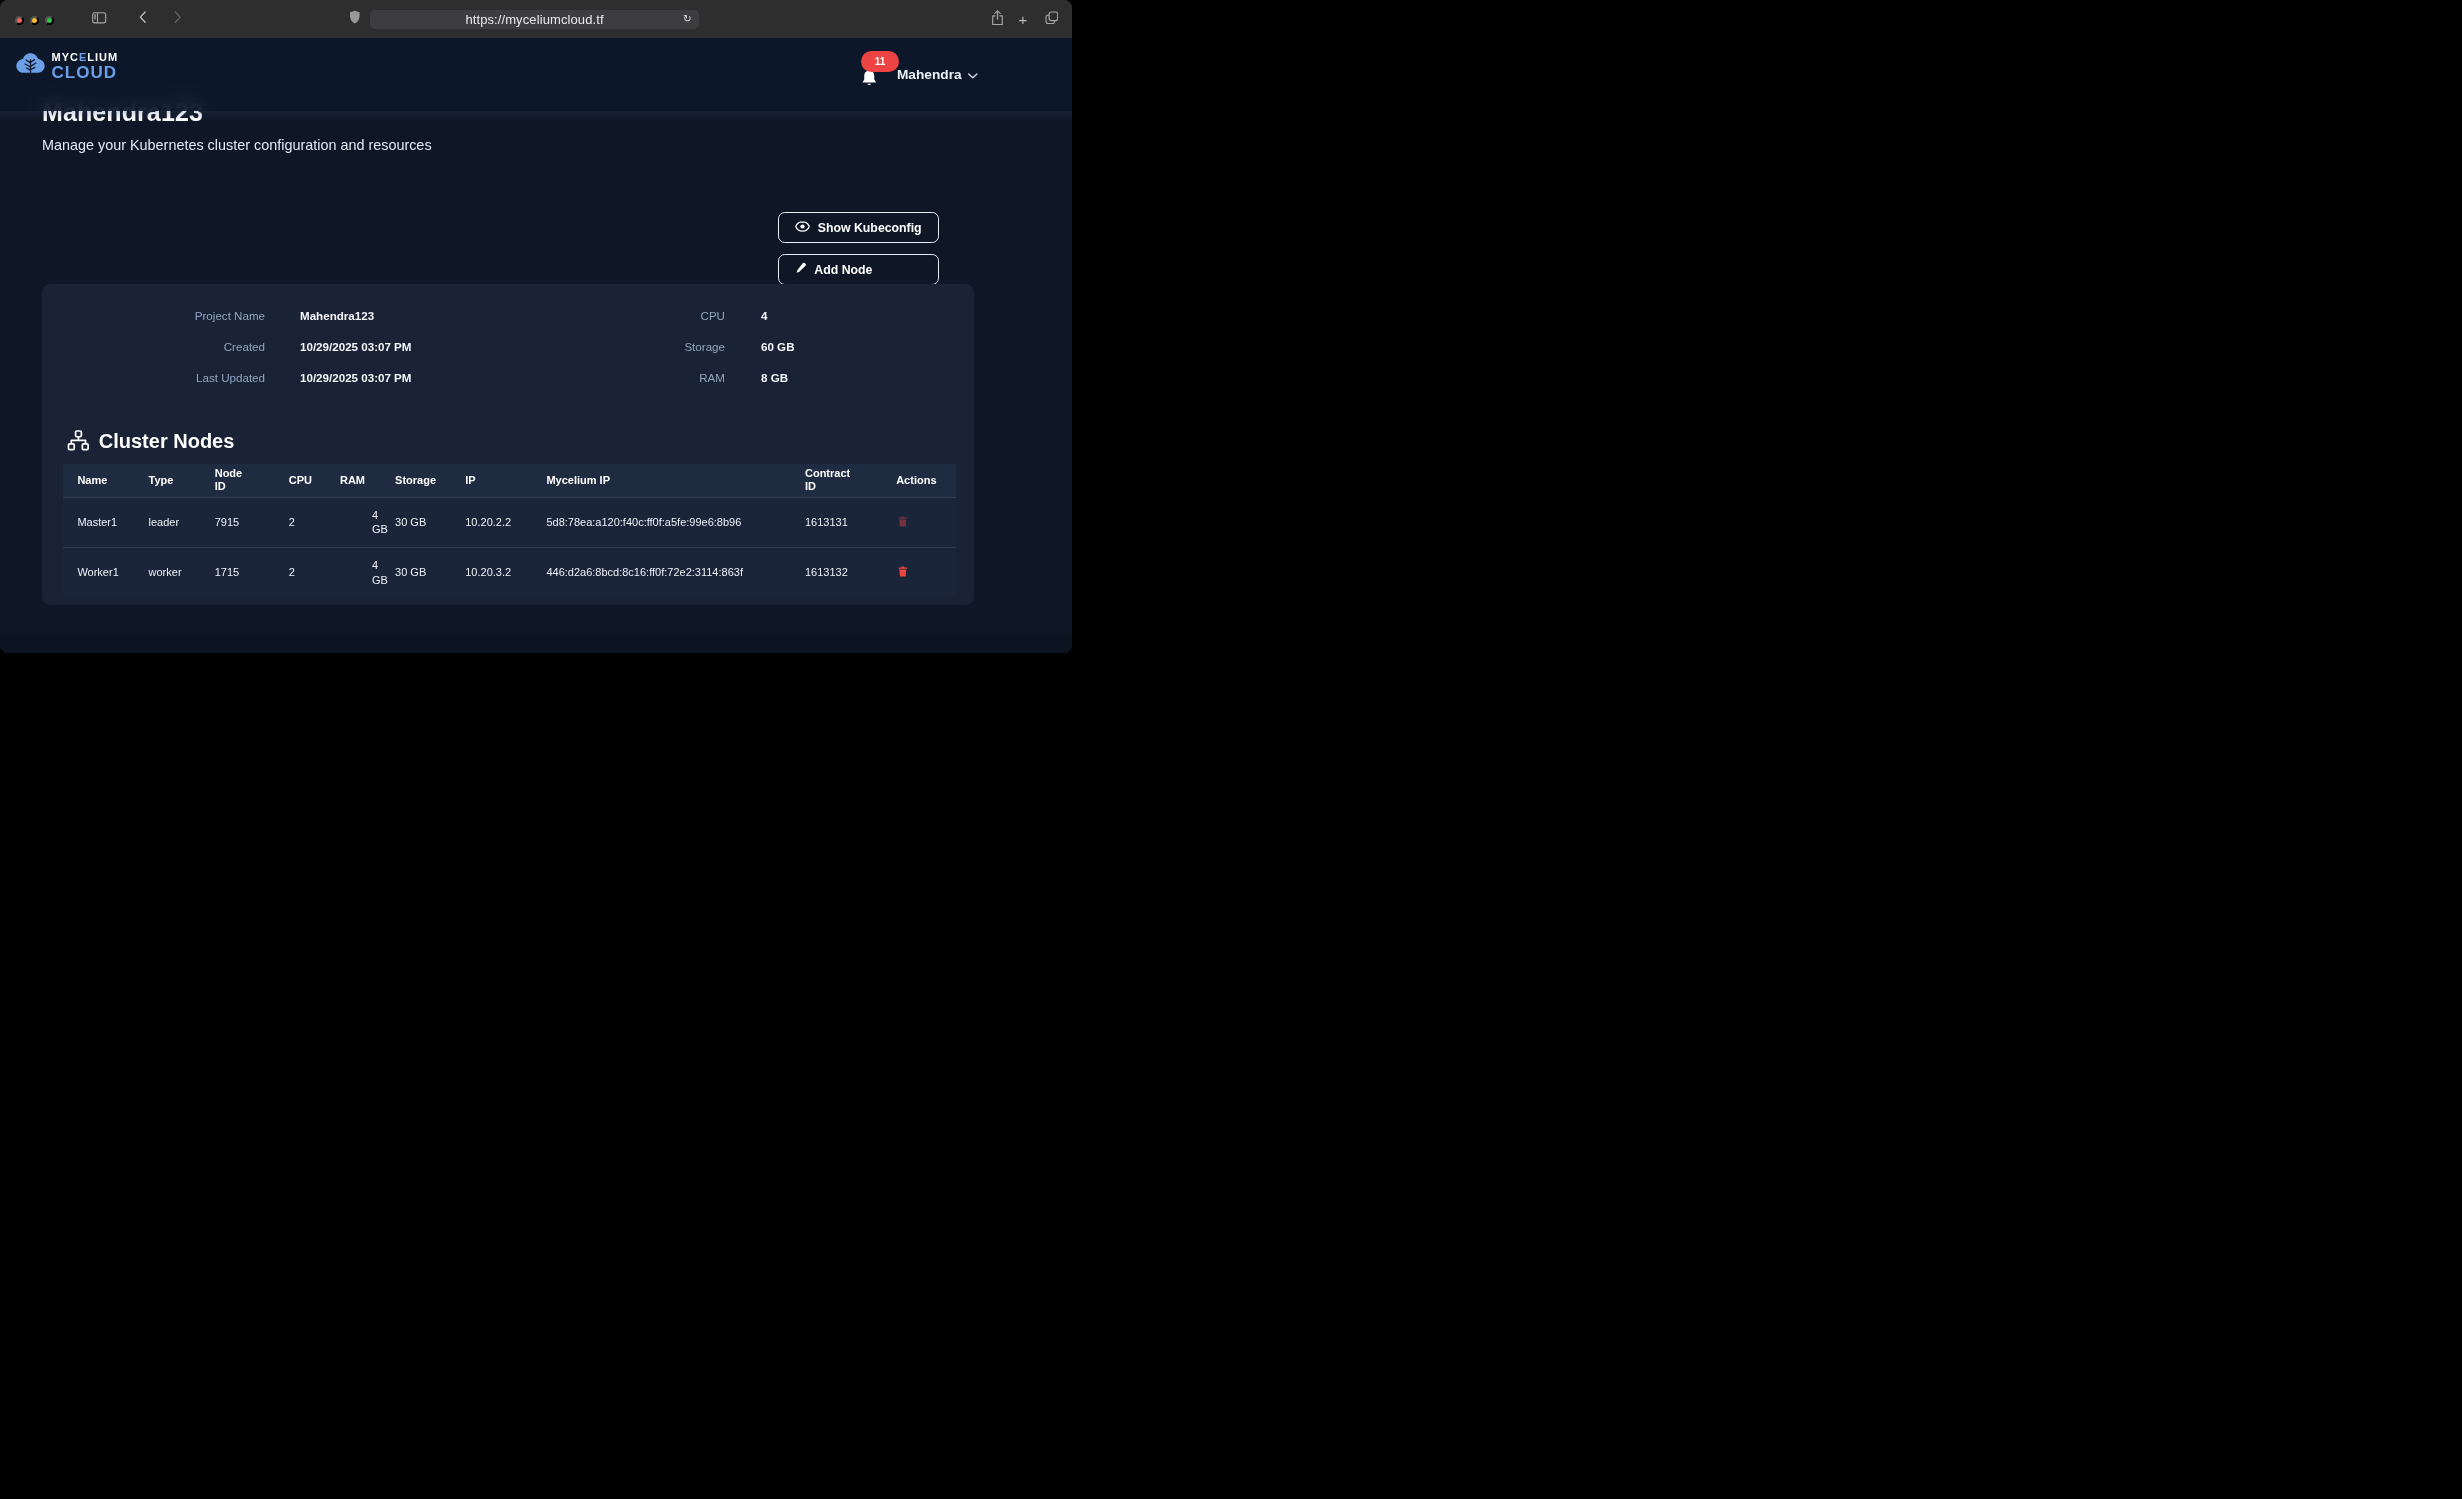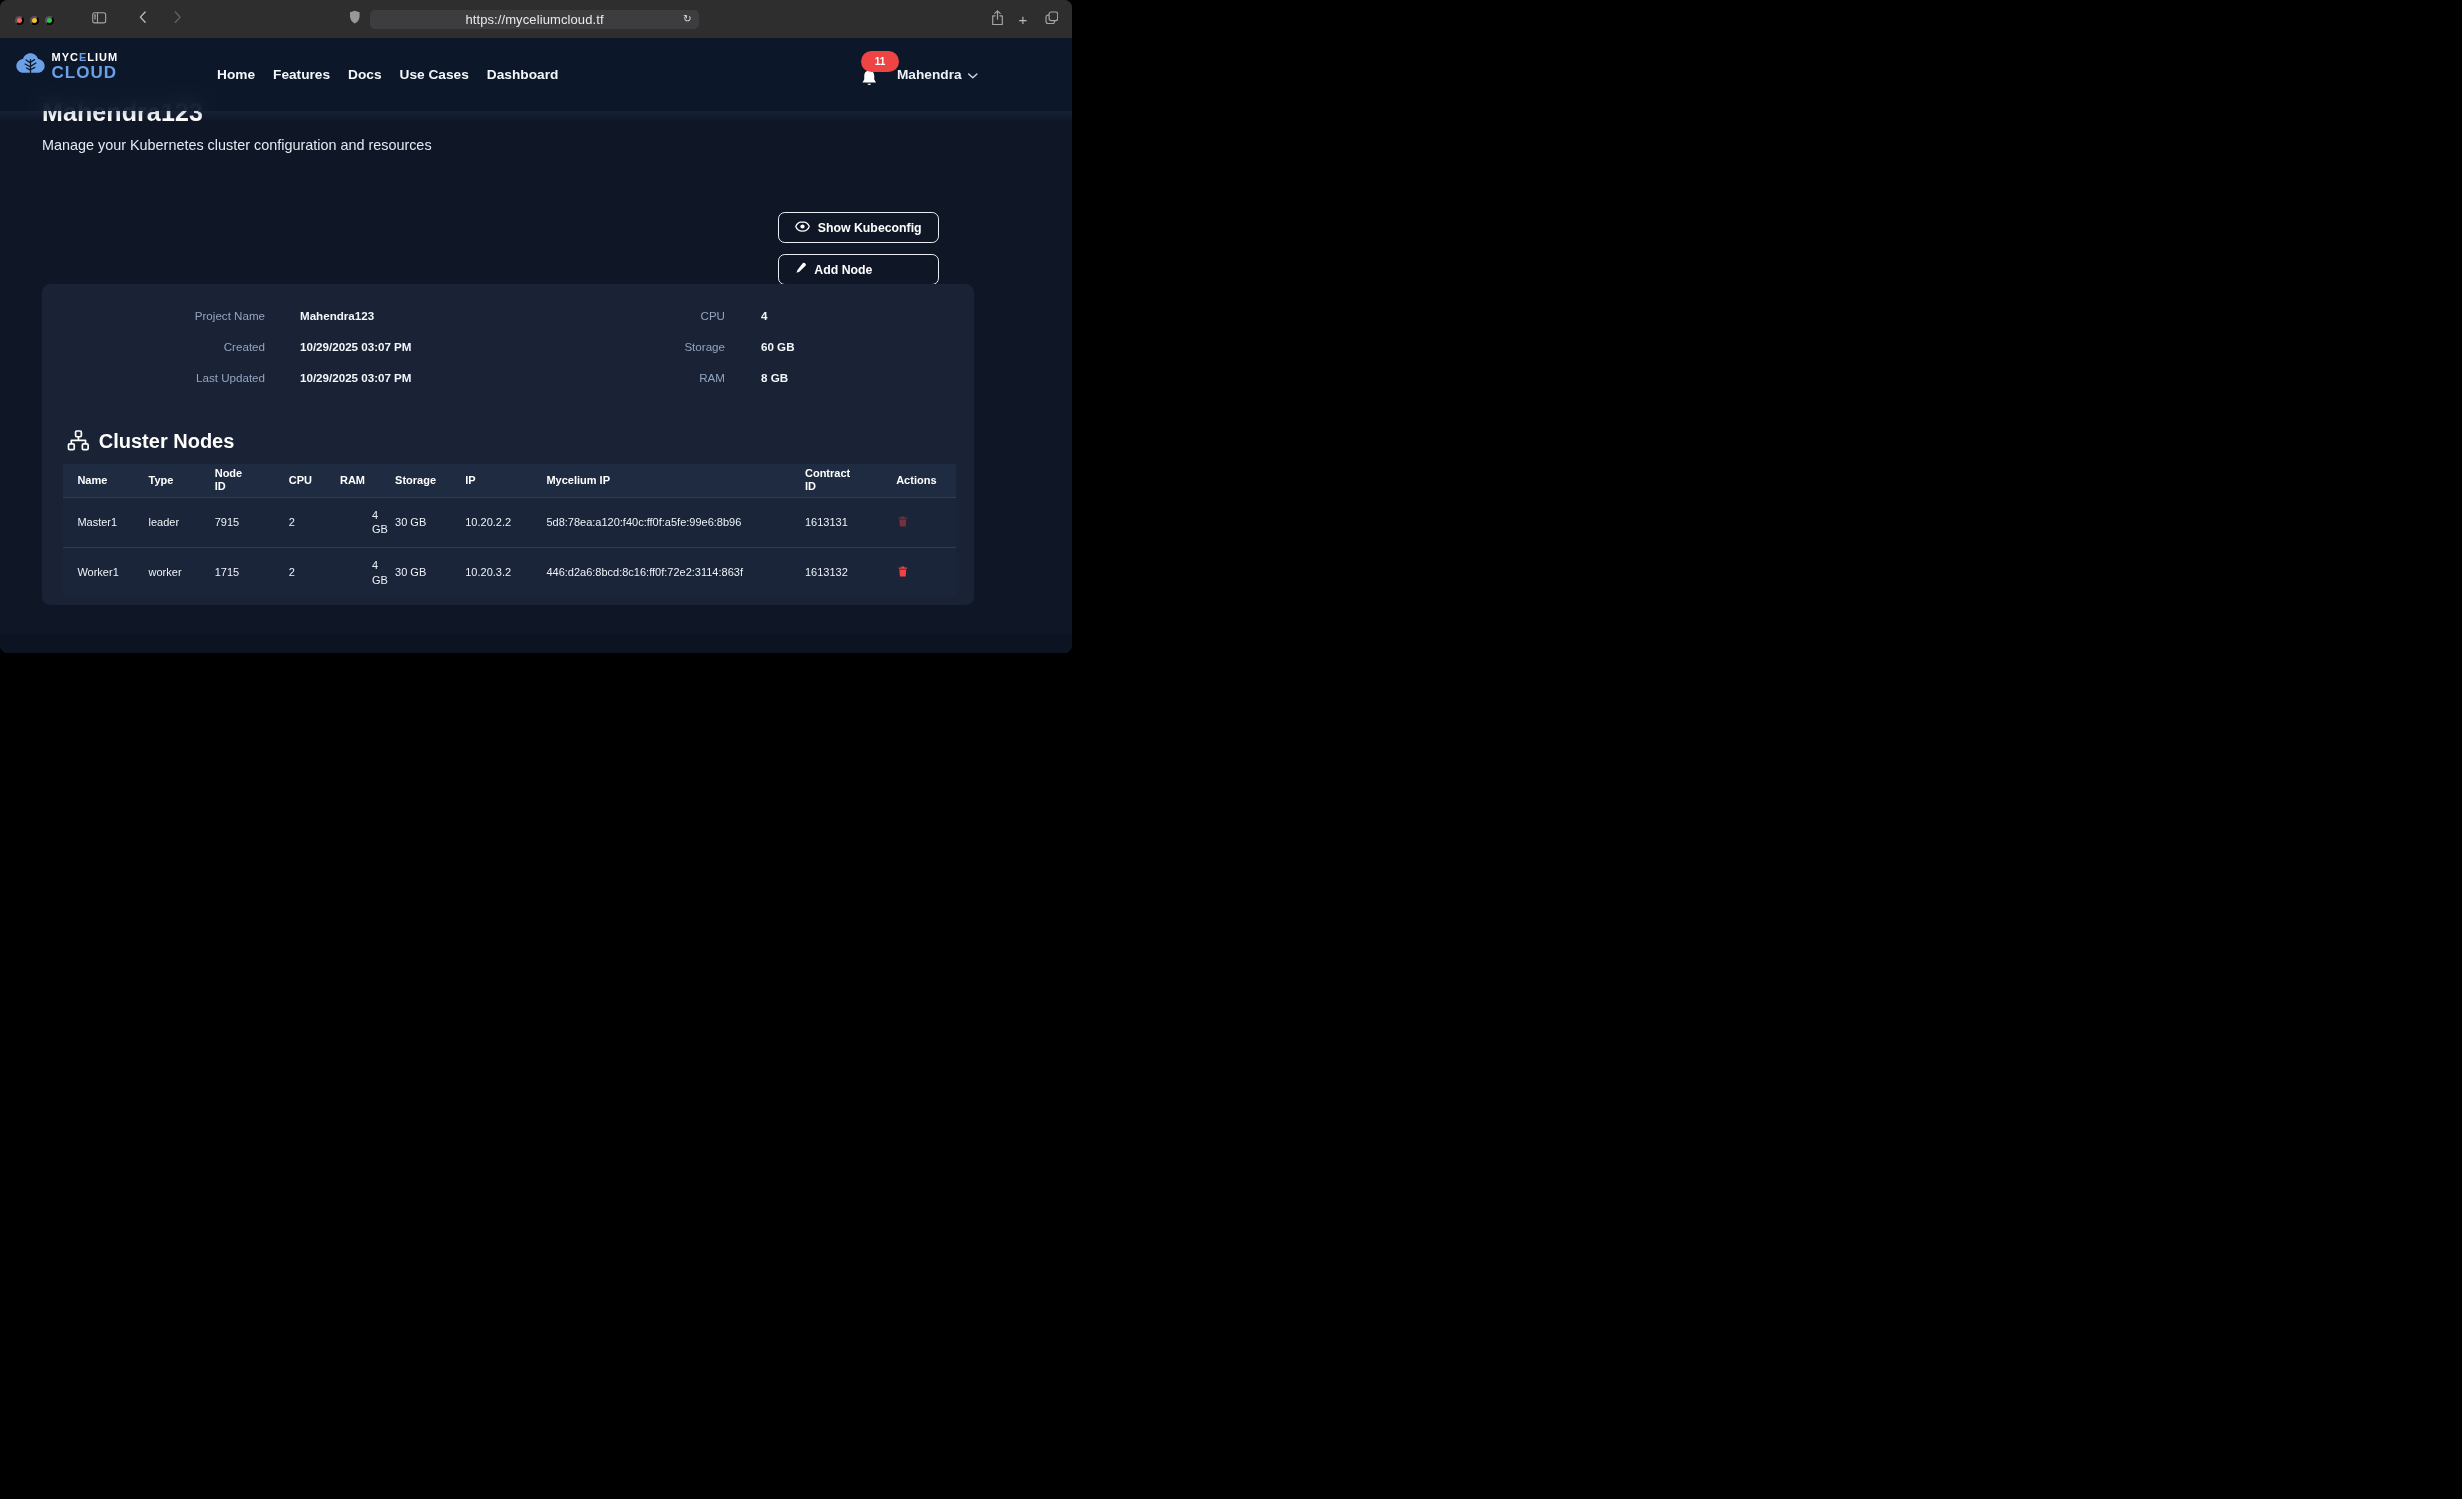--- a/index.html
+++ b/index.html
@@ -205,27 +205,20 @@
             <path fill="#6ba0e8" d="M23 3c-5.4 0-9.9 3.7-11.2 8.7C6.3 12.4 2 16.7 2 21.9 2 27.6 6.7 32 12.4 32h21.2C39.3 32 44 27.6 44 21.9c0-5.2-4.3-9.5-9.8-10.2C32.9 6.7 28.4 3 23 3z"></path>
             <path d="M23 32V12.5 M23 17.5l-6.5-4.5 M23 16.5l6-4 M23 23.5l-8-4.5 M23 22.5l8-5 M23 28l-6-3 M23 27.5l6.5-3.5" stroke="#0e1726" stroke-width="1.9" fill="none" stroke-linecap="round"></path>
           </svg>
         </span>
         <span class="logo-text">
           <span class="logo-line1"><span>MYC</span><span class="e">E</span><span>LIUM</span></span>
           <span class="logo-line2">CLOUD</span>
         </span>
       </button>
 
-      <nav class="nav-links">
-        <a class="nav-link">Home</a>
-        <a class="nav-link">Features</a>
-        <a class="nav-link">Docs</a>
-        <a class="nav-link">Use Cases</a>
-        <a class="nav-link">Dashboard</a>
-      </nav>
 
       <button class="bell-wrap">
         <span>
           <svg width="18.5" height="20" viewBox="0 0 27 29">
             <path d="M13.5 2C9 2 6.2 5.5 6.2 9.7v5.6L3.6 19.6h19.8l-2.6-4.3V9.7C20.8 5.5 18 2 13.5 2z" fill="#fff"></path>
             <path d="M10.8 21.5a2.9 2.9 0 0 0 5.4 0z" fill="#fff"></path>
           </svg>
         </span>
         <span class="badge">11</span>
       </button>

